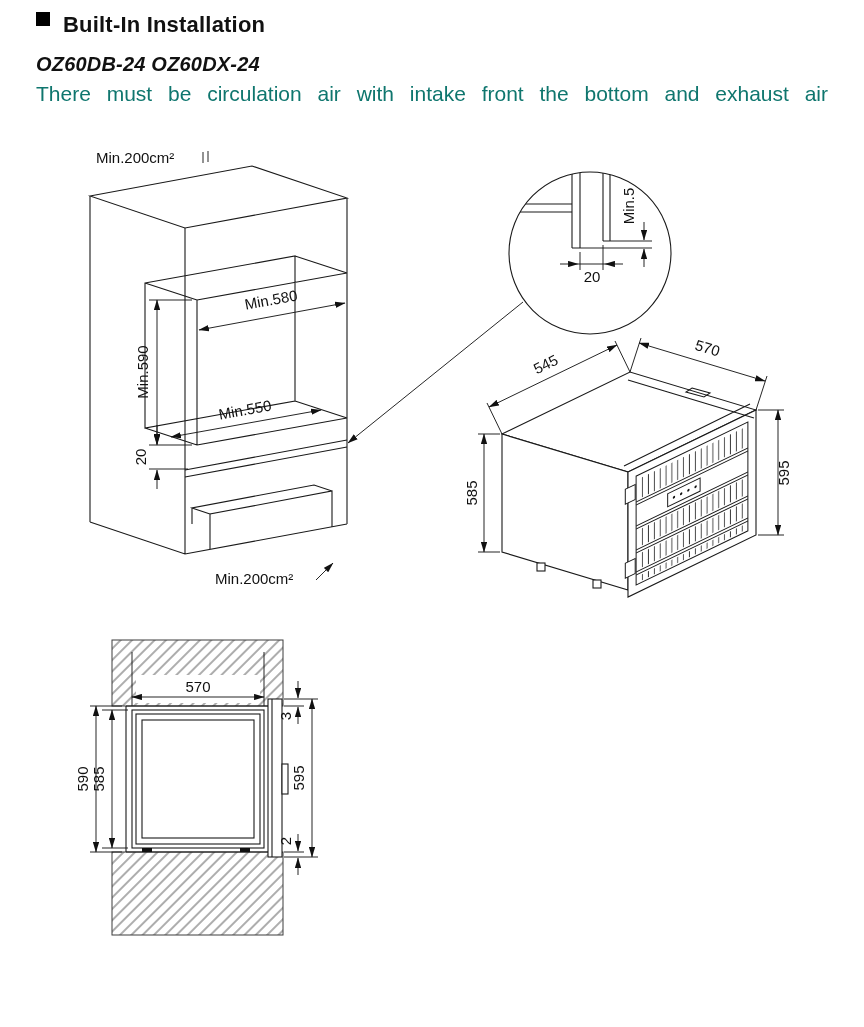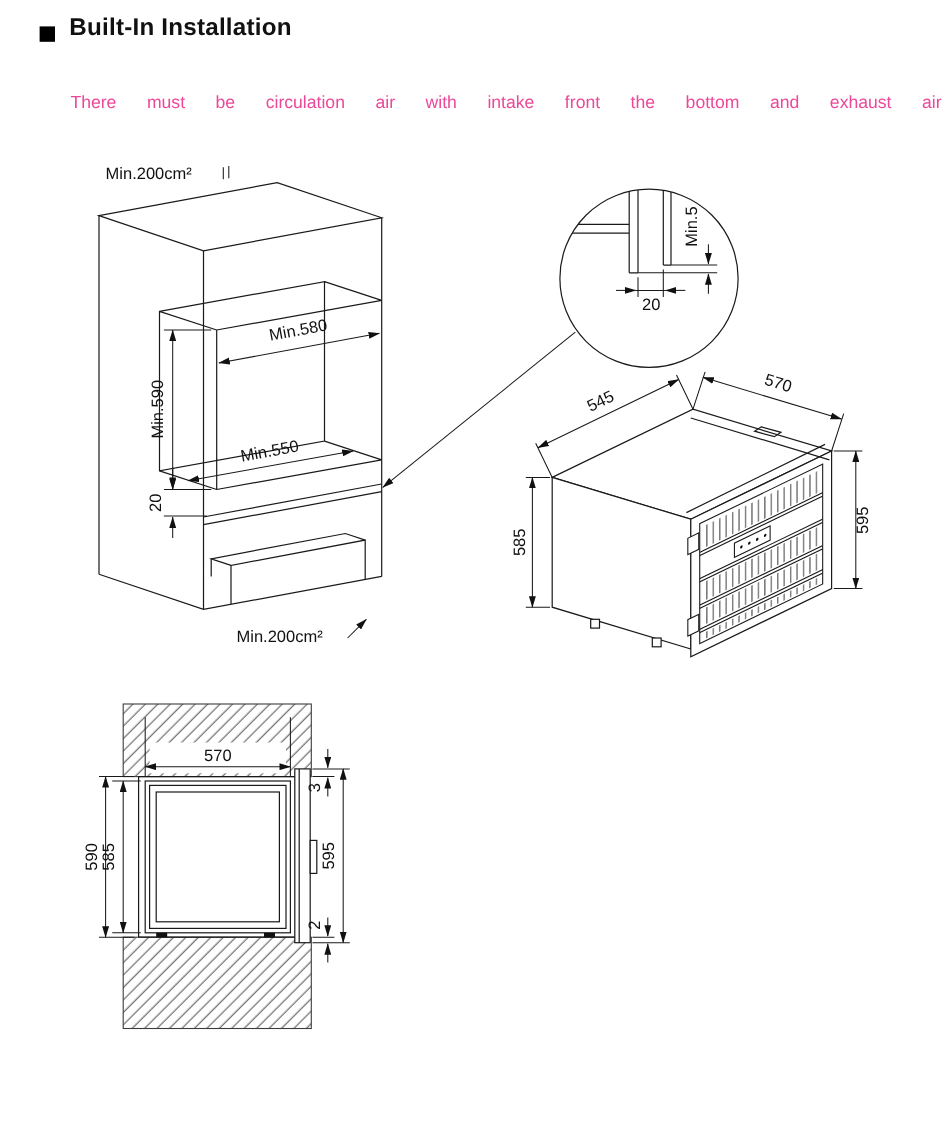--- a/index.html
+++ b/index.html
@@ -1,43 +1,44 @@
 <!DOCTYPE html>
 <html><head>
 <meta charset="utf-8">
 <style>
   html,body{margin:0;padding:0;background:#ffffff;}
   .page{position:relative;width:864px;height:1027px;background:#fff;
         font-family:"Liberation Sans",sans-serif;color:#111;overflow:hidden;}
-  .header{position:absolute;left:36px;top:12px;display:flex;align-items:flex-end;gap:13px;}
+  .header{position:absolute;left:36px;top:12px;display:flex;align-items:flex-start;gap:13px;}
   .bullet{width:14px;height:14px;background:#000;display:inline-block;}
   .title{font-size:22px;font-weight:700;margin:0;letter-spacing:0.2px;}
   .models{position:absolute;left:36px;top:53px;margin:0;font-size:20px;
           font-weight:700;font-style:italic;letter-spacing:0.2px;}
-  .intro{position:absolute;left:36px;top:80px;width:792px;font-size:16px;
-         line-height:28px;font-weight:400;color:#ec4899;margin-left:28px;}
+  .intro{position:absolute;left:36px;top:80px;width:792px;font-size:21px;
+         line-height:28px;font-weight:400;color:#0f766e;}
   .intro p{margin:0;}
   .intro .l1{text-align:justify;text-align-last:justify;}
   svg.draw{position:absolute;left:0;top:0;}
   .s{stroke:#1a1a1a;stroke-width:1.1;fill:none;}
   .sw{stroke:#1a1a1a;stroke-width:1.1;fill:#fff;}
   .d{stroke:#1a1a1a;stroke-width:0.95;fill:none;}
   .hr{fill:url(#hatch);stroke:#3c3c3c;stroke-width:1;}
   .t{font-family:"Liberation Sans",sans-serif;font-size:15px;fill:#111;}
 </style>
 </head>
 <body>
 
 <div class="page">
 
   <div class="header">
     <span class="bullet"></span>
     <h1 class="title">Built-In Installation</h1>
   </div>
 
+  <h2 class="models">OZ60DB-24 OZ60DX-24</h2>
 
   <div class="intro">
     <p class="l1">There must be circulation air with intake front the bottom and exhaust air</p>
   </div>
 
   <svg class="draw" width="864" height="1027" viewBox="0 0 864 1027">
     <defs>
       <marker id="ae" viewBox="0 0 10 6" refX="9.5" refY="3" markerWidth="11" markerHeight="7" orient="auto">
         <path d="M0,0 L10,3 L0,6 Z" fill="#111"></path>
       </marker>

